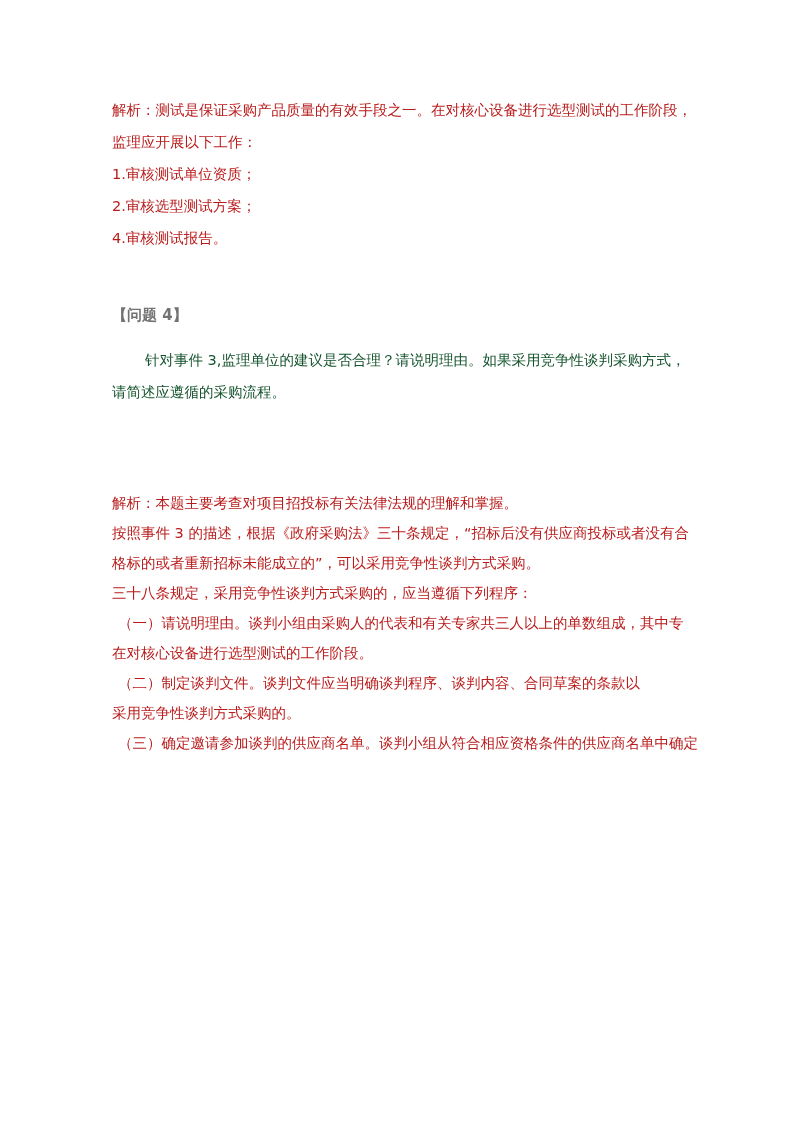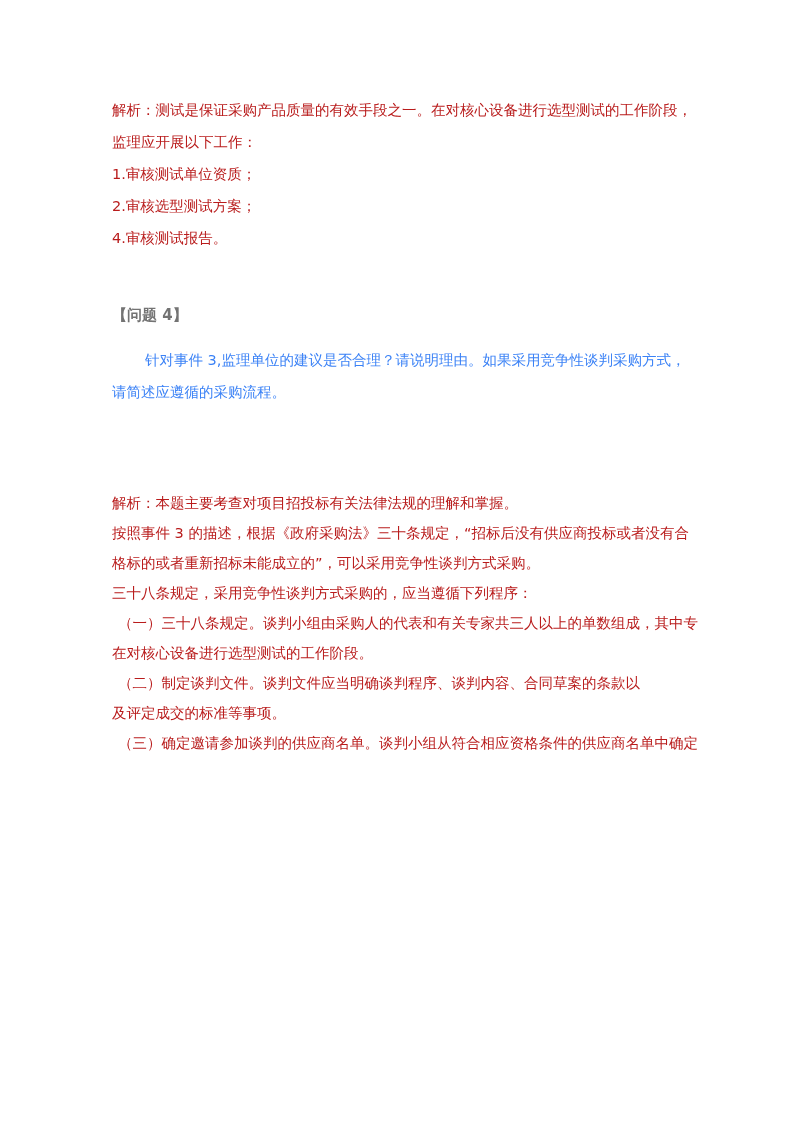--- a/index.html
+++ b/index.html
@@ -48,21 +48,21 @@
   .indent2 {
     padding-left: 33px;
   }
   .indent-small {
     padding-left: 6px;
   }
   .gap-lg { height: 46px; }
   .gap-md { height: 34px; }
   .gap-xs { height: 14px; }
   .q-body {
-    color: #3b82f6;
+    color: #14532d;
     font-size: 14.5px;
     line-height: 32px;
     white-space: nowrap;
   }
 </style>
 </head>
 <body>
 
 <div class="page">
   <div class="content">
@@ -90,23 +90,23 @@
 
 
     <div class="gap-md"></div>
 
     <div class="block blk-tight">
       <div class="line">解析：本题主要考查对项目招投标有关法律法规的理解和掌握。</div>
       <div class="line">按照事件 3 的描述，根据《政府采购法》三十条规定，“招标后没有供应商投标或者没有合</div>
       <div class="line">格标的或者重新招标未能成立的”，可以采用竞争性谈判方式采购。</div>
       <div class="line">三十八条规定，采用竞争性谈判方式采购的，应当遵循下列程序：</div>
 
-      <div class="line indent-small">（一）三十八条规定。谈判小组由采购人的代表和有关专家共三人以上的单数组成，其中专</div>
+      <div class="line indent-small">（一）请说明理由。谈判小组由采购人的代表和有关专家共三人以上的单数组成，其中专</div>
       <div class="line">在对核心设备进行选型测试的工作阶段。</div>
 
       <div class="line indent-small">（二）制定谈判文件。谈判文件应当明确谈判程序、谈判内容、合同草案的条款以</div>
-      <div class="line">及评定成交的标准等事项。</div>
+      <div class="line">采用竞争性谈判方式采购的。</div>
 
       <div class="line indent-small">（三）确定邀请参加谈判的供应商名单。谈判小组从符合相应资格条件的供应商名单中确定</div>
     </div>
 
   </div>
 </div>
 
 </body></html>

